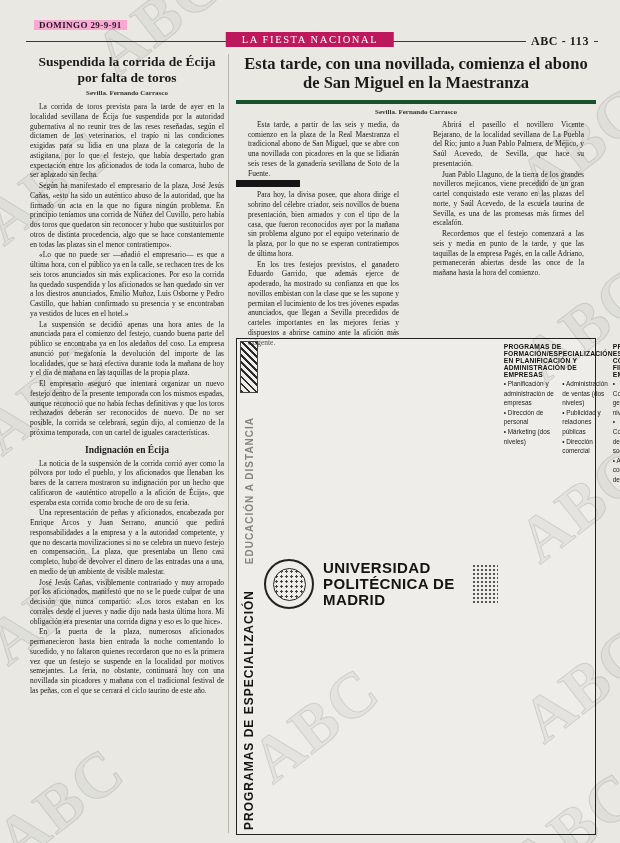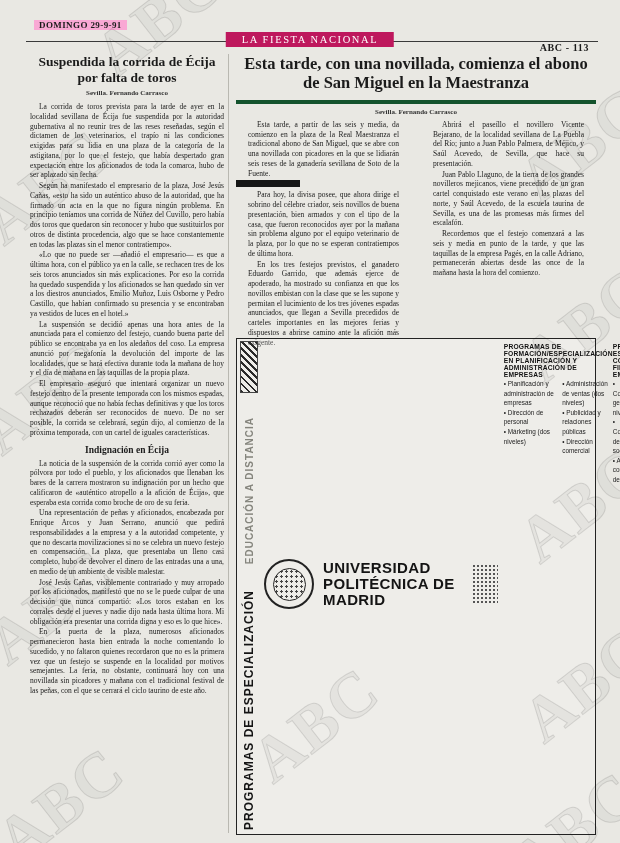--- a/index.html
+++ b/index.html
@@ -5,22 +5,22 @@
   html,body{margin:0;padding:0;background:#cfcfcb;}
   .page{position:relative;width:620px;height:843px;margin:0 auto;background:#e9e8e3;
         overflow:hidden;font-family:"Liberation Serif",serif;color:#1b1b1b;}
 
   
   .header-rule{position:absolute;left:26px;right:22px;top:41px;border-top:1px solid #3a3a3a;}
   .header-left{position:absolute;left:34px;top:20px;font-size:9px;font-weight:bold;
                background:#f9a8d4;padding:0 5px;letter-spacing:.4px;}
   .header-center{position:absolute;left:50%;transform:translateX(-50%);top:32px;background:#be185d;
                  color:#fff;font-size:10.5px;font-weight:normal;letter-spacing:1.6px;padding:2px 16px;}
-  .header-right{position:absolute;right:26px;top:34px;font-size:10px;font-weight:bold;
-                background:#e9e8e3;padding:0 5px;letter-spacing:.6px;margin-top:8px;}
+  .header-right{position:absolute;right:26px;top:34px;font-size:12px;font-weight:bold;
+                background:#e9e8e3;padding:0 5px;letter-spacing:.6px;}
 
   
   .col-rule{position:absolute;left:228px;top:54px;bottom:10px;width:1px;background:#b9b8b1;}
 
   
   .left-col{position:absolute;left:30px;top:52px;width:194px;}
   .left-headline{font-size:13.5px;font-weight:bold;text-align:center;line-height:1.15;margin:2px 0 4px;}
   .byline{font-size:7px;font-weight:bold;text-align:center;margin:2px 0 5px;color:#333;}
   .body-text p{font-size:7.5px;line-height:1.3;text-align:justify;text-indent:9px;margin:0 0 1px;}
   .subhead{font-size:9.5px;font-weight:bold;text-align:center;margin:7px 0 4px;}

